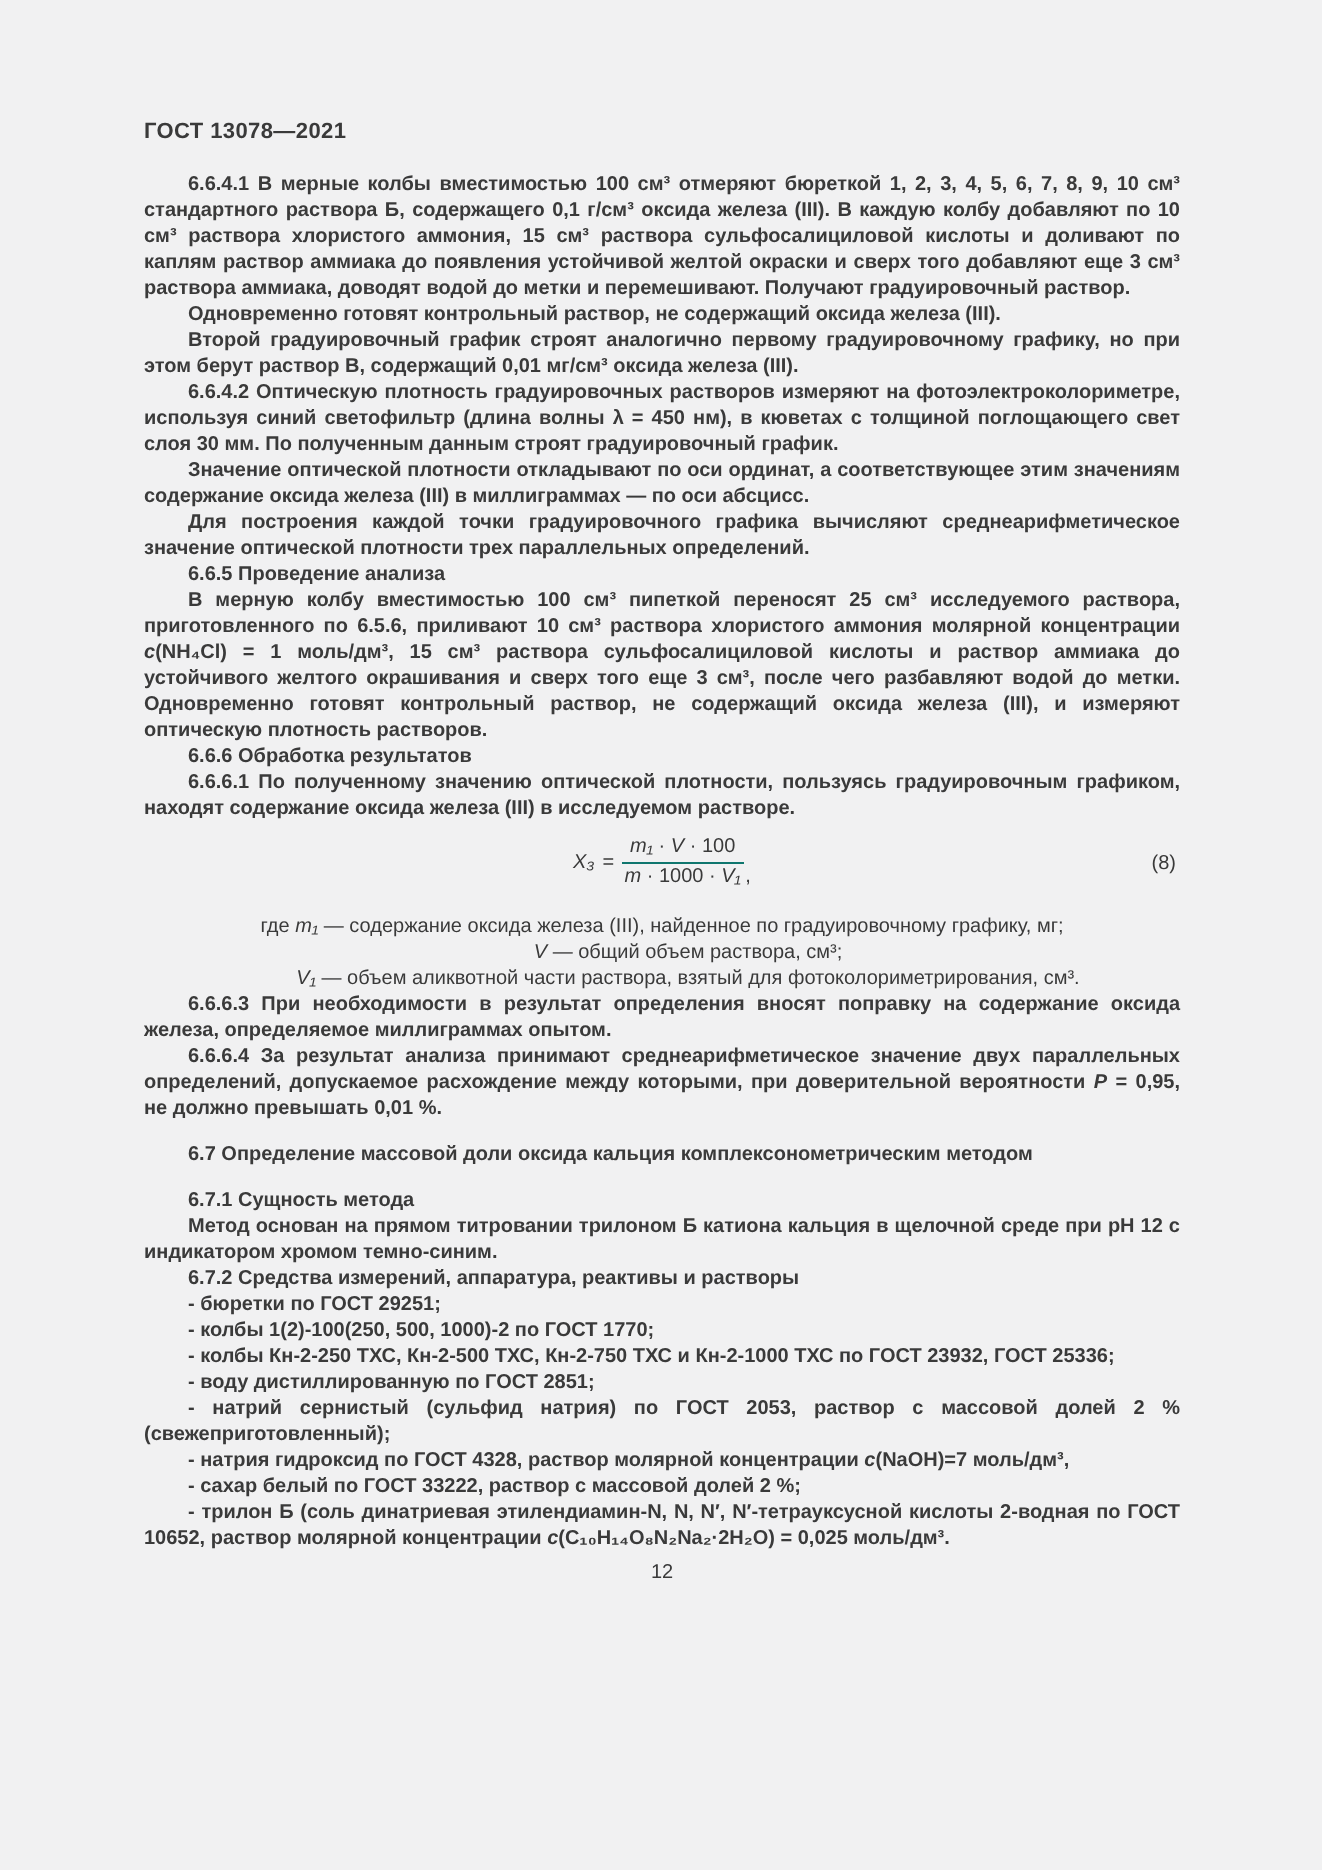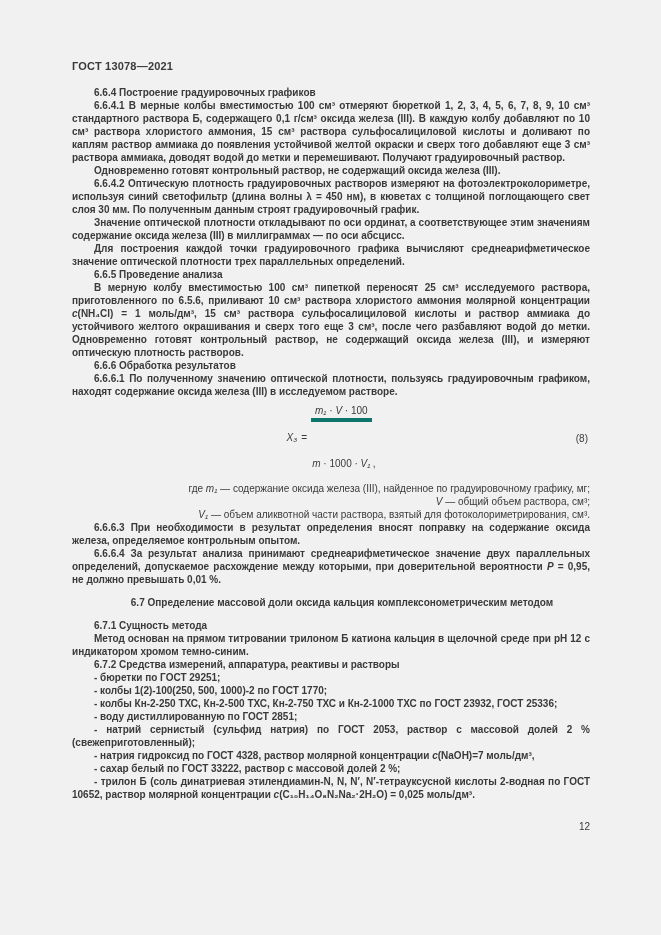--- a/index.html
+++ b/index.html
@@ -18,73 +18,73 @@
     -webkit-font-smoothing: antialiased;
   }
   .running-header {
     font-weight: bold;
     font-size: 11px;
     margin-bottom: 13px;
     letter-spacing: 0.2px;
   }
   .para { text-align: justify; text-indent: 22px; font-weight: bold; }
   .heading { font-weight: bold; text-indent: 22px; text-align: left; }
-  .heading.spaced { margin-top: 10px; margin-bottom: 10px; text-align: center; }
-  .def-line { text-align: right; }
+  .heading.spaced { margin-top: 10px; margin-bottom: 10px; }
+  .def-line { text-align: center; }
   .def-line.indent { padding-left: 26px; }
   em { font-style: italic; }
   .formula-row {
     position: relative;
     text-align: center;
     margin: 7px 0 12px 0;
   }
   .formula { display: inline-flex; align-items: center; vertical-align: middle; }
   .f-eq { margin: 0 4px; }
   .frac { display: inline-flex; flex-direction: column; text-align: center; }
-  .frac .num { padding: 0 4px 1px 4px; border-bottom: 4px solid #0f766e; line-height: 12px; }
-  .frac .den { padding-top: 1px; line-height: 12px; margin-top: 35px; }
+  .frac .num { padding: 0 4px 1px 4px; border-bottom: 1px solid #0f766e; line-height: 12px; }
+  .frac .den { padding-top: 1px; line-height: 12px; }
   .f-tail { margin-left: 1px; align-self: flex-end; }
   .formula-number {
     position: absolute;
     right: 2px;
     top: 50%;
     transform: translateY(-50%);
   }
-  .page-number { margin-top: 19px; text-align: right; }
+  .page-number { margin-top: 4px; text-align: center; }
 </style>
 </head>
 <body>
 
 <div class="sheet" style="background: rgb(241, 241, 242); color: rgb(58, 58, 58);">
   <div class="running-header">ГОСТ 13078—2021</div>
 
   <div>
-      <div class="heading"><span>6.6.4 Построение градуировочных графиков</span></div>
       <div class="para"><span>6.6.4.1 В мерные колбы вместимостью 100 см³ отмеряют бюреткой 1, 2, 3, 4, 5, 6, 7, 8, 9, 10 см³ стандартного раствора Б, содержащего 0,1 г/см³ оксида железа (III). В каждую колбу добавляют по 10 см³ раствора хлористого аммония, 15 см³ раствора сульфосалициловой кислоты и доливают по каплям раствор аммиака до появления устойчивой желтой окраски и сверх того добавляют еще 3 см³ раствора аммиака, доводят водой до метки и перемешивают. Получают градуировочный раствор.</span></div>
       <div class="para"><span>Одновременно готовят контрольный раствор, не содержащий оксида железа (III).</span></div>
+      <div class="para"><span>Второй градуировочный график строят аналогично первому градуировочному графику, но при этом берут раствор В, содержащий 0,01 мг/см³ оксида железа (III).</span></div>
       <div class="para"><span>6.6.4.2 Оптическую плотность градуировочных растворов измеряют на фотоэлектроколориметре, используя синий светофильтр (длина волны λ = 450 нм), в кюветах с толщиной поглощающего свет слоя 30 мм. По полученным данным строят градуировочный график.</span></div>
       <div class="para"><span>Значение оптической плотности откладывают по оси ординат, а соответствующее этим значениям содержание оксида железа (III) в миллиграммах — по оси абсцисс.</span></div>
       <div class="para"><span>Для построения каждой точки градуировочного графика вычисляют среднеарифметическое значение оптической плотности трех параллельных определений.</span></div>
       <div class="heading"><span>6.6.5 Проведение анализа</span></div>
       <div class="para"><span>В мерную колбу вместимостью 100 см³ пипеткой переносят 25 см³ исследуемого раствора, приготовленного по 6.5.6, приливают 10 см³ раствора хлористого аммония молярной концентрации </span><em>c</em><span>(NH₄Cl) = 1 моль/дм³, 15 см³ раствора сульфосалициловой кислоты и раствор аммиака до устойчивого желтого окрашивания и сверх того еще 3 см³, после чего разбавляют водой до метки. Одновременно готовят контрольный раствор, не содержащий оксида железа (III), и измеряют оптическую плотность растворов.</span></div>
       <div class="heading"><span>6.6.6 Обработка результатов</span></div>
       <div class="para"><span>6.6.6.1 По полученному значению оптической плотности, пользуясь градуировочным графиком, находят содержание оксида железа (III) в исследуемом растворе.</span></div>
       <div class="formula-row"><span class="formula">
           <span><em>X₃</em></span>
           <span class="f-eq">=</span>
           <span class="frac">
             <span class="num"><em>m₁</em><span> · </span><em>V</em><span> · 100</span></span>
             <span class="den"><em>m</em><span> · 1000 · </span><em>V₁</em></span>
           </span>
           <span class="f-tail">,</span>
         </span><span class="formula-number">(8)</span></div>
       <div class="def-line"><span>где </span><em>m₁</em><span> — содержание оксида железа (III), найденное по градуировочному графику, мг;</span></div>
       <div class="def-line indent"><em>V</em><span> — общий объем раствора, см³;</span></div>
       <div class="def-line indent"><em>V₁</em><span> — объем аликвотной части раствора, взятый для фотоколориметрирования, см³.</span></div>
-      <div class="para"><span>6.6.6.3 При необходимости в результат определения вносят поправку на содержание оксида железа, определяемое контрольным опытом.</span></div>
+      <div class="para"><span>6.6.6.3 При необходимости в результат определения вносят поправку на содержание оксида железа, определяемое миллиграммах опытом.</span></div>
       <div class="para"><span>6.6.6.4 За результат анализа принимают среднеарифметическое значение двух параллельных определений, допускаемое расхождение между которыми, при доверительной вероятности </span><em>P</em><span> = 0,95, не должно превышать 0,01 %.</span></div>
       <div class="heading spaced"><span>6.7 Определение массовой доли оксида кальция комплексонометрическим методом</span></div>
       <div class="heading"><span>6.7.1 Сущность метода</span></div>
       <div class="para"><span>Метод основан на прямом титровании трилоном Б катиона кальция в щелочной среде при pH 12 с индикатором хромом темно-синим.</span></div>
       <div class="heading"><span>6.7.2 Средства измерений, аппаратура, реактивы и растворы</span></div>
       <div class="para"><span>- бюретки по ГОСТ 29251;</span></div>
       <div class="para"><span>- колбы 1(2)-100(250, 500, 1000)-2 по ГОСТ 1770;</span></div>
       <div class="para"><span>- колбы Кн-2-250 ТХС, Кн-2-500 ТХС, Кн-2-750 ТХС и Кн-2-1000 ТХС по ГОСТ 23932, ГОСТ 25336;</span></div>
       <div class="para"><span>- воду дистиллированную по ГОСТ 2851;</span></div>
       <div class="para"><span>- натрий сернистый (сульфид натрия) по ГОСТ 2053, раствор с массовой долей 2 % (свежеприготовленный);</span></div>

